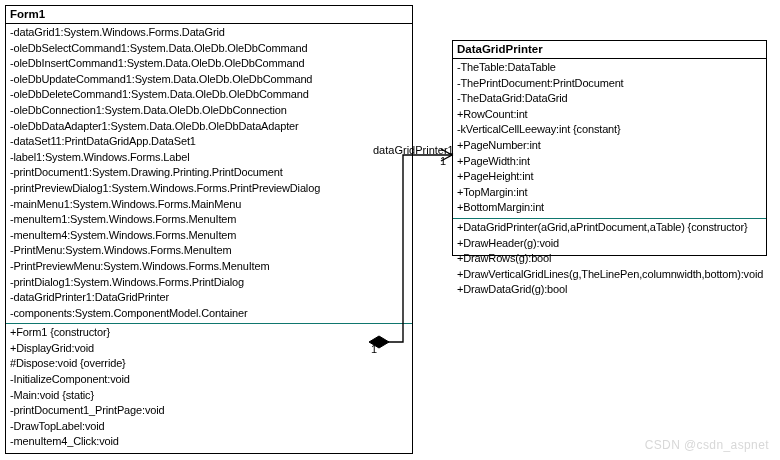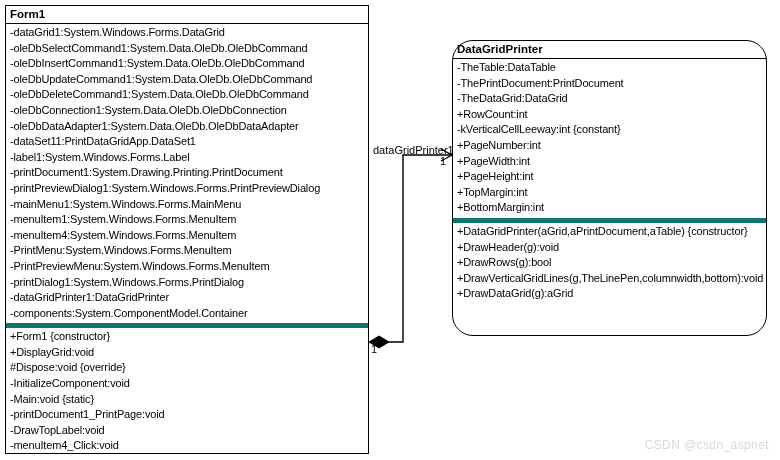--- a/index.html
+++ b/index.html
@@ -30,21 +30,21 @@
     font-size: 11.5px;
     line-height: 15px;
     padding: 1px 0 1px 4px;
     white-space: nowrap;
   }
   .uml-compartment {
     box-sizing: border-box;
     padding: 1px 0 2px 0;
   }
   .uml-compartment.with-rule {
-    border-bottom: 5px solid #0f766e;
+    border-bottom: 1px solid #0f766e;
   }
   .uml-row {
     font-size: 11px;
     line-height: 15.6px;
     padding-left: 4px;
     white-space: nowrap;
     letter-spacing: -0.15px;
   }
 
   
@@ -71,21 +71,21 @@
     bottom: 8px;
     font-size: 12px;
     color: #d8d8d8;
     letter-spacing: 0.4px;
     white-space: nowrap;
   }
 </style>
 </head>
 <body>
 
-<div class="uml-class" id="form1-box" style="left:5px; top:5px; width:364px; height:449px;">
+<div class="uml-class" id="form1-box" style="left:5px; top:5px; width:408px; height:449px;">
   <div class="uml-title">Form1</div>
   <div class="uml-compartment with-rule" id="form1-attrs">
       <div class="uml-row">-dataGrid1:System.Windows.Forms.DataGrid</div>
       <div class="uml-row">-oleDbSelectCommand1:System.Data.OleDb.OleDbCommand</div>
       <div class="uml-row">-oleDbInsertCommand1:System.Data.OleDb.OleDbCommand</div>
       <div class="uml-row">-oleDbUpdateCommand1:System.Data.OleDb.OleDbCommand</div>
       <div class="uml-row">-oleDbDeleteCommand1:System.Data.OleDb.OleDbCommand</div>
       <div class="uml-row">-oleDbConnection1:System.Data.OleDb.OleDbConnection</div>
       <div class="uml-row">-oleDbDataAdapter1:System.Data.OleDb.OleDbDataAdapter</div>
       <div class="uml-row">-dataSet11:PrintDataGridApp.DataSet1</div>
@@ -106,40 +106,40 @@
       <div class="uml-row">+DisplayGrid:void</div>
       <div class="uml-row">#Dispose:void {override}</div>
       <div class="uml-row">-InitializeComponent:void</div>
       <div class="uml-row">-Main:void {static}</div>
       <div class="uml-row">-printDocument1_PrintPage:void</div>
       <div class="uml-row">-DrawTopLabel:void</div>
       <div class="uml-row">-menuItem4_Click:void</div>
     </div>
 </div>
 
-<div class="uml-class" id="dgp-box" style="left:452px; top:40px; width:315px; height:296px;border-radius:21px;">
+<div class="uml-class" id="dgp-box" style="left:452px; top:40px; width:315px; height:216px;">
   <div class="uml-title">DataGridPrinter</div>
   <div class="uml-compartment with-rule" id="dgp-attrs">
       <div class="uml-row">-TheTable:DataTable</div>
       <div class="uml-row">-ThePrintDocument:PrintDocument</div>
       <div class="uml-row">-TheDataGrid:DataGrid</div>
       <div class="uml-row">+RowCount:int</div>
       <div class="uml-row">-kVerticalCellLeeway:int {constant}</div>
       <div class="uml-row">+PageNumber:int</div>
       <div class="uml-row">+PageWidth:int</div>
       <div class="uml-row">+PageHeight:int</div>
       <div class="uml-row">+TopMargin:int</div>
       <div class="uml-row">+BottomMargin:int</div>
     </div>
   <div class="uml-compartment" id="dgp-methods">
       <div class="uml-row">+DataGridPrinter(aGrid,aPrintDocument,aTable) {constructor}</div>
       <div class="uml-row">+DrawHeader(g):void</div>
       <div class="uml-row">+DrawRows(g):bool</div>
       <div class="uml-row">+DrawVerticalGridLines(g,TheLinePen,columnwidth,bottom):void</div>
-      <div class="uml-row">+DrawDataGrid(g):aGrid</div>
+      <div class="uml-row">+DrawDataGrid(g):bool</div>
     </div>
 </div>
 
 <svg class="link-layer" viewBox="0 0 780 460" width="780" height="460">
 
   <path d="M 452 155 L 403 155 L 403 342 L 388 342" fill="none" stroke="#000000" stroke-width="1.4"></path>
 
   <path d="M 441 149 L 452 155 L 441 161" fill="none" stroke="#000000" stroke-width="1.4"></path>
 
   <polygon points="369,342 379,336 389,342 379,348" fill="#000000" stroke="#000000" stroke-width="1"></polygon>

